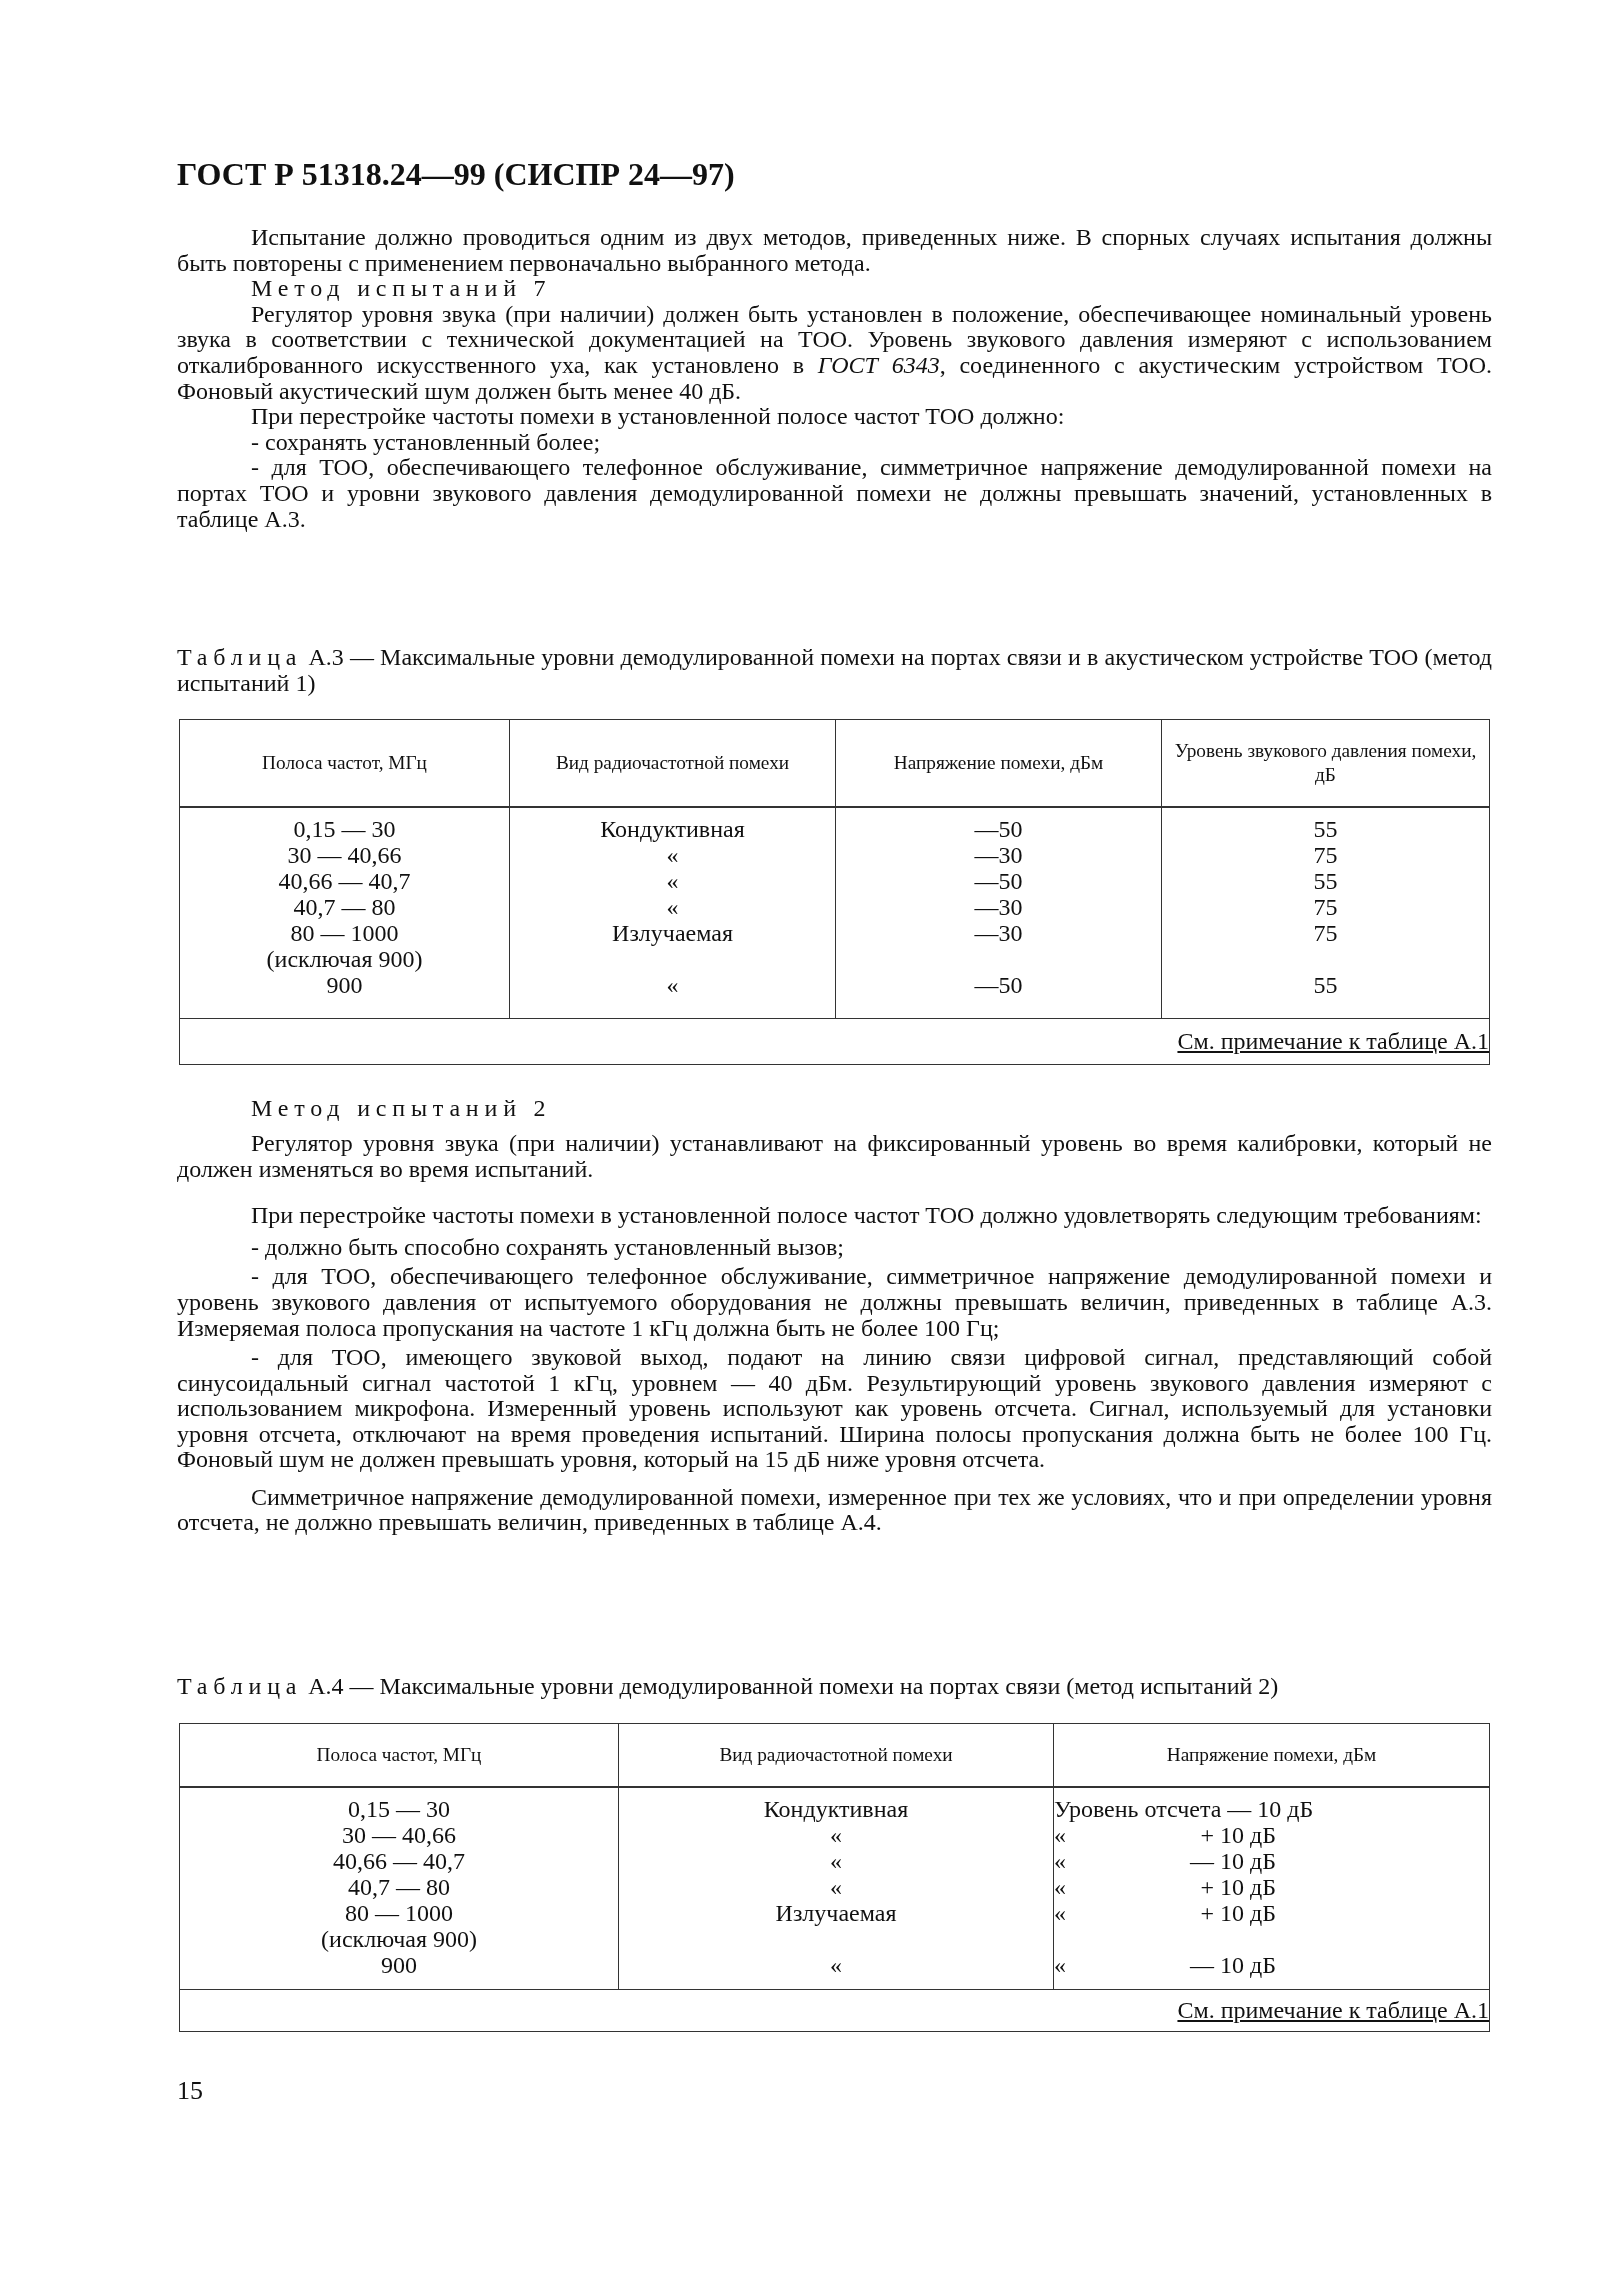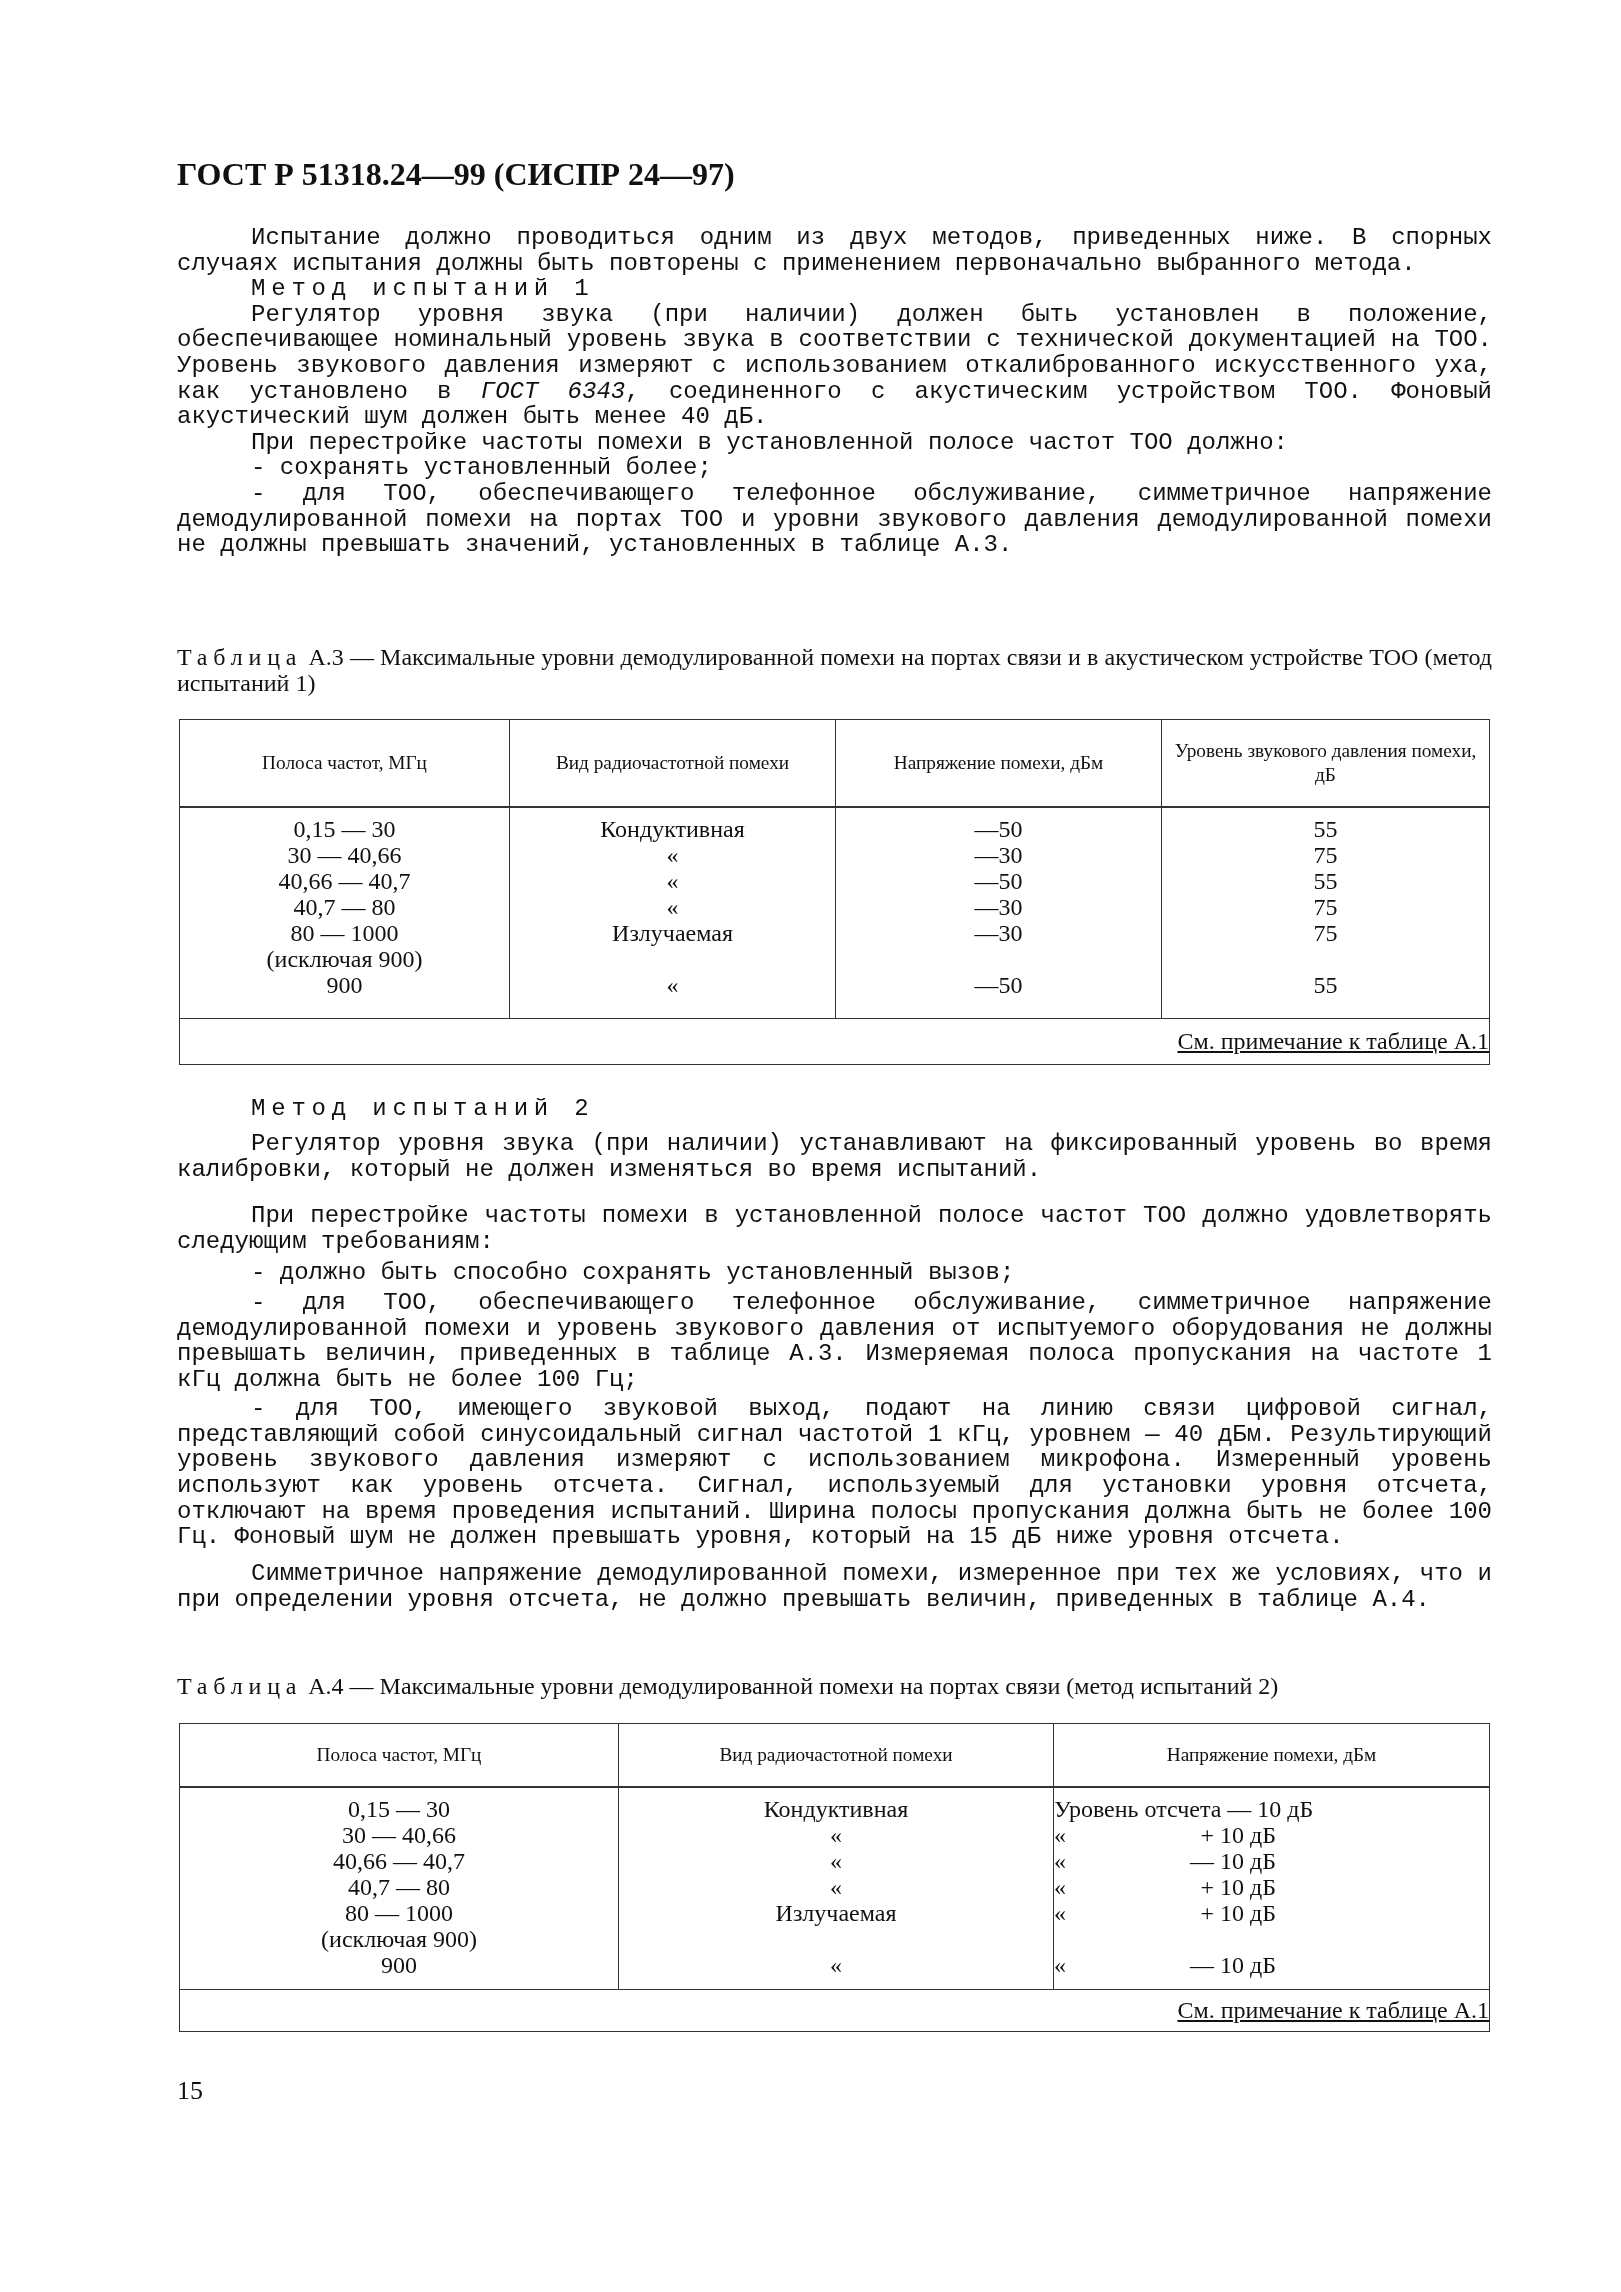--- a/index.html
+++ b/index.html
@@ -9,21 +9,21 @@
     color: #111111;
   }
   .page { position: absolute; left: 0; top: 0; width: 1621px; height: 2292px; }
   .header-title {
     position: absolute; left: 177px; top: 156px;
     font-family: "Liberation Serif", serif; font-weight: bold;
     font-size: 32px; letter-spacing: 0px; white-space: nowrap;
   }
   .text-block {
     position: absolute; left: 177px; width: 1315px;
-    font-size: 24px; line-height: 25.6px; text-align: justify; font-family: Liberation Mono, monospace;
+    font-size: 24px; line-height: 25.6px; text-align: justify;
   }
   .text-block p { margin: 0; }
   .indent { text-indent: 74px; }
   .spaced { letter-spacing: 5.8px; }
   .ital { font-style: italic; }
   .caption {
     position: absolute; left: 177px; width: 1315px;
     font-size: 24px; line-height: 26px; text-align: justify;
   }
   .caption .lbl { letter-spacing: 5.8px; }
@@ -54,21 +54,21 @@
 </style>
 </head>
 <body>
 
 <div class="page">
 
   <div class="header-title">ГОСТ Р 51318.24—99 (СИСПР 24—97)</div>
 
   <div class="text-block" style="top:225px;">
     <p class="indent">Испытание должно проводиться одним из двух методов, приведенных ниже. В спорных случаях испытания должны быть повторены с применением первоначально выбранного метода.</p>
-    <p class="indent spaced">Метод испытаний 1</p>
+    <p class="indent spaced">Метод испытаний 7</p>
     <p class="indent"><span>Регулятор уровня звука (при наличии) должен быть установлен в положение, обеспечивающее номинальный уровень звука в соответствии с технической документацией на ТОО. Уровень звукового давления измеряют с использованием откалиброванного искусственного уха, как установлено в </span><span class="ital">ГОСТ 6343</span><span>, соединенного с акустическим устройством ТОО. Фоновый акустический шум должен быть менее 40 дБ.</span></p>
     <p class="indent">При перестройке частоты помехи в установленной полосе частот ТОО должно:</p>
     <p class="indent">- сохранять установленный более;</p>
     <p class="indent">- для ТОО, обеспечивающего телефонное обслуживание, симметричное напряжение демодулированной помехи на портах ТОО и уровни звукового давления демодулированной помехи не должны превышать значений, установленных в таблице А.3.</p>
   </div>
 
   <div class="caption" style="top:644px;">
     <span class="lbl">Таблица</span><span> А.3 — Максимальные уровни демодулированной помехи на портах связи и в акустическом устройстве ТОО (метод испытаний 1)</span>
   </div>
 

